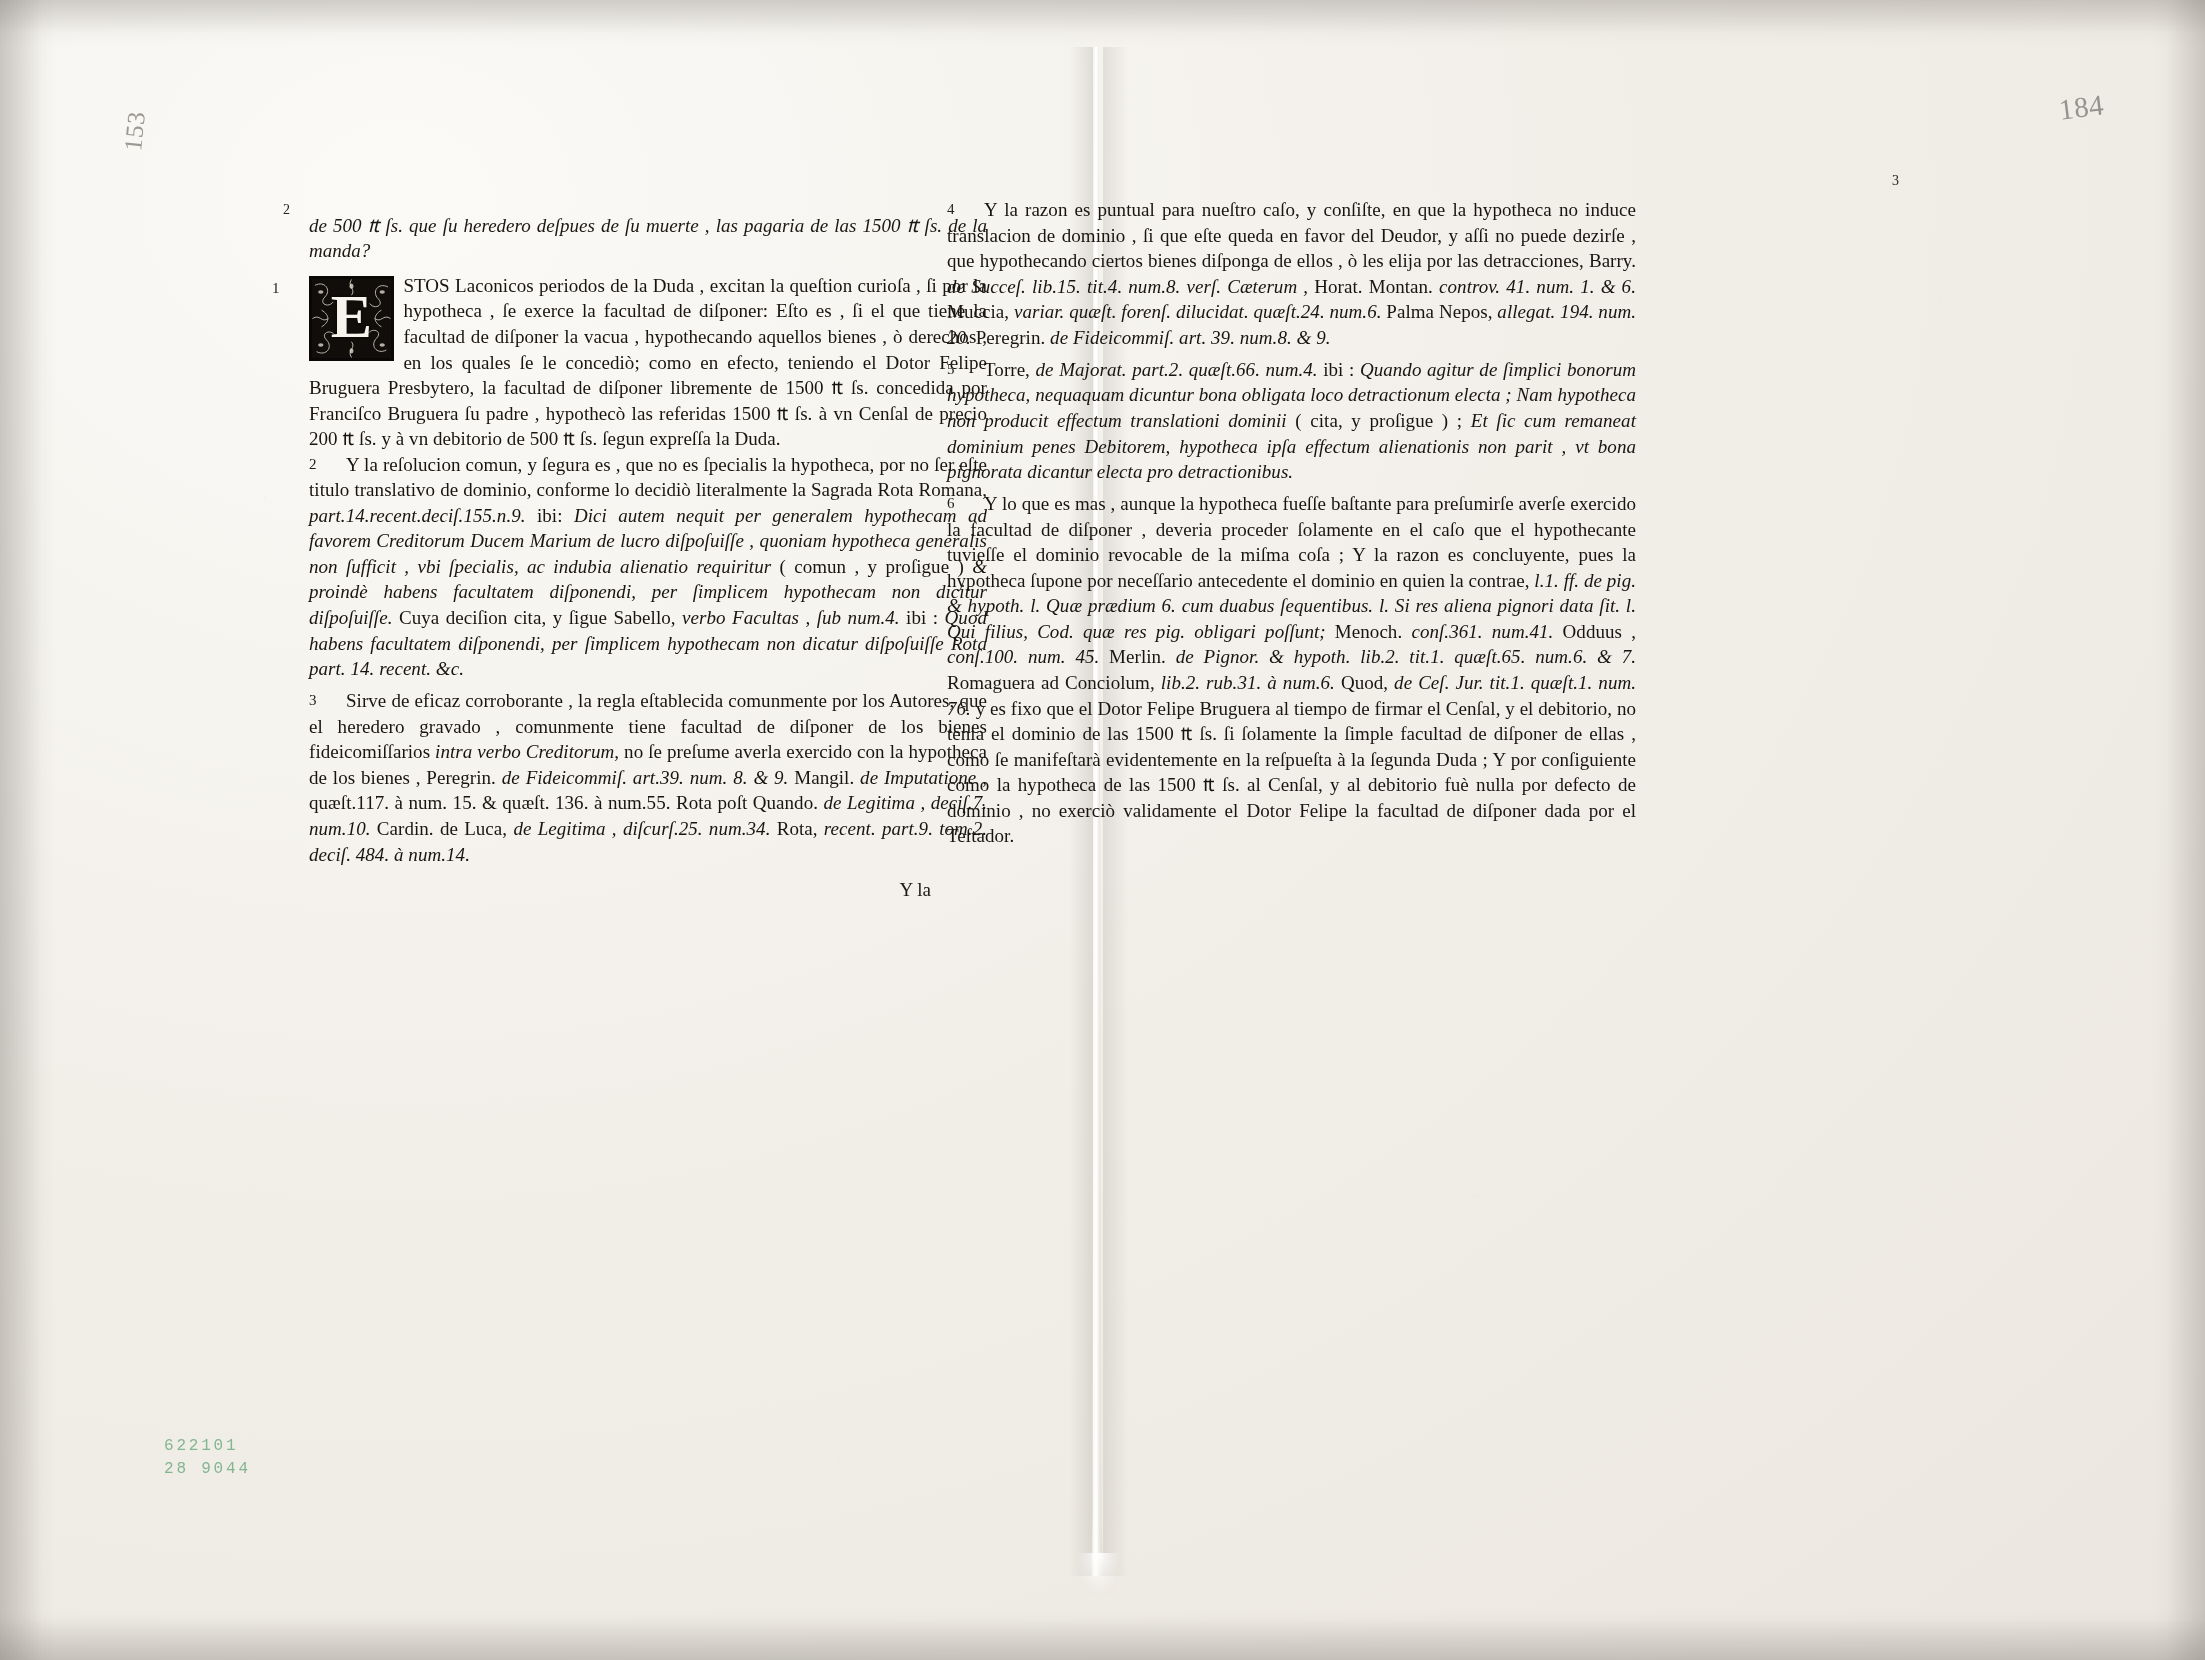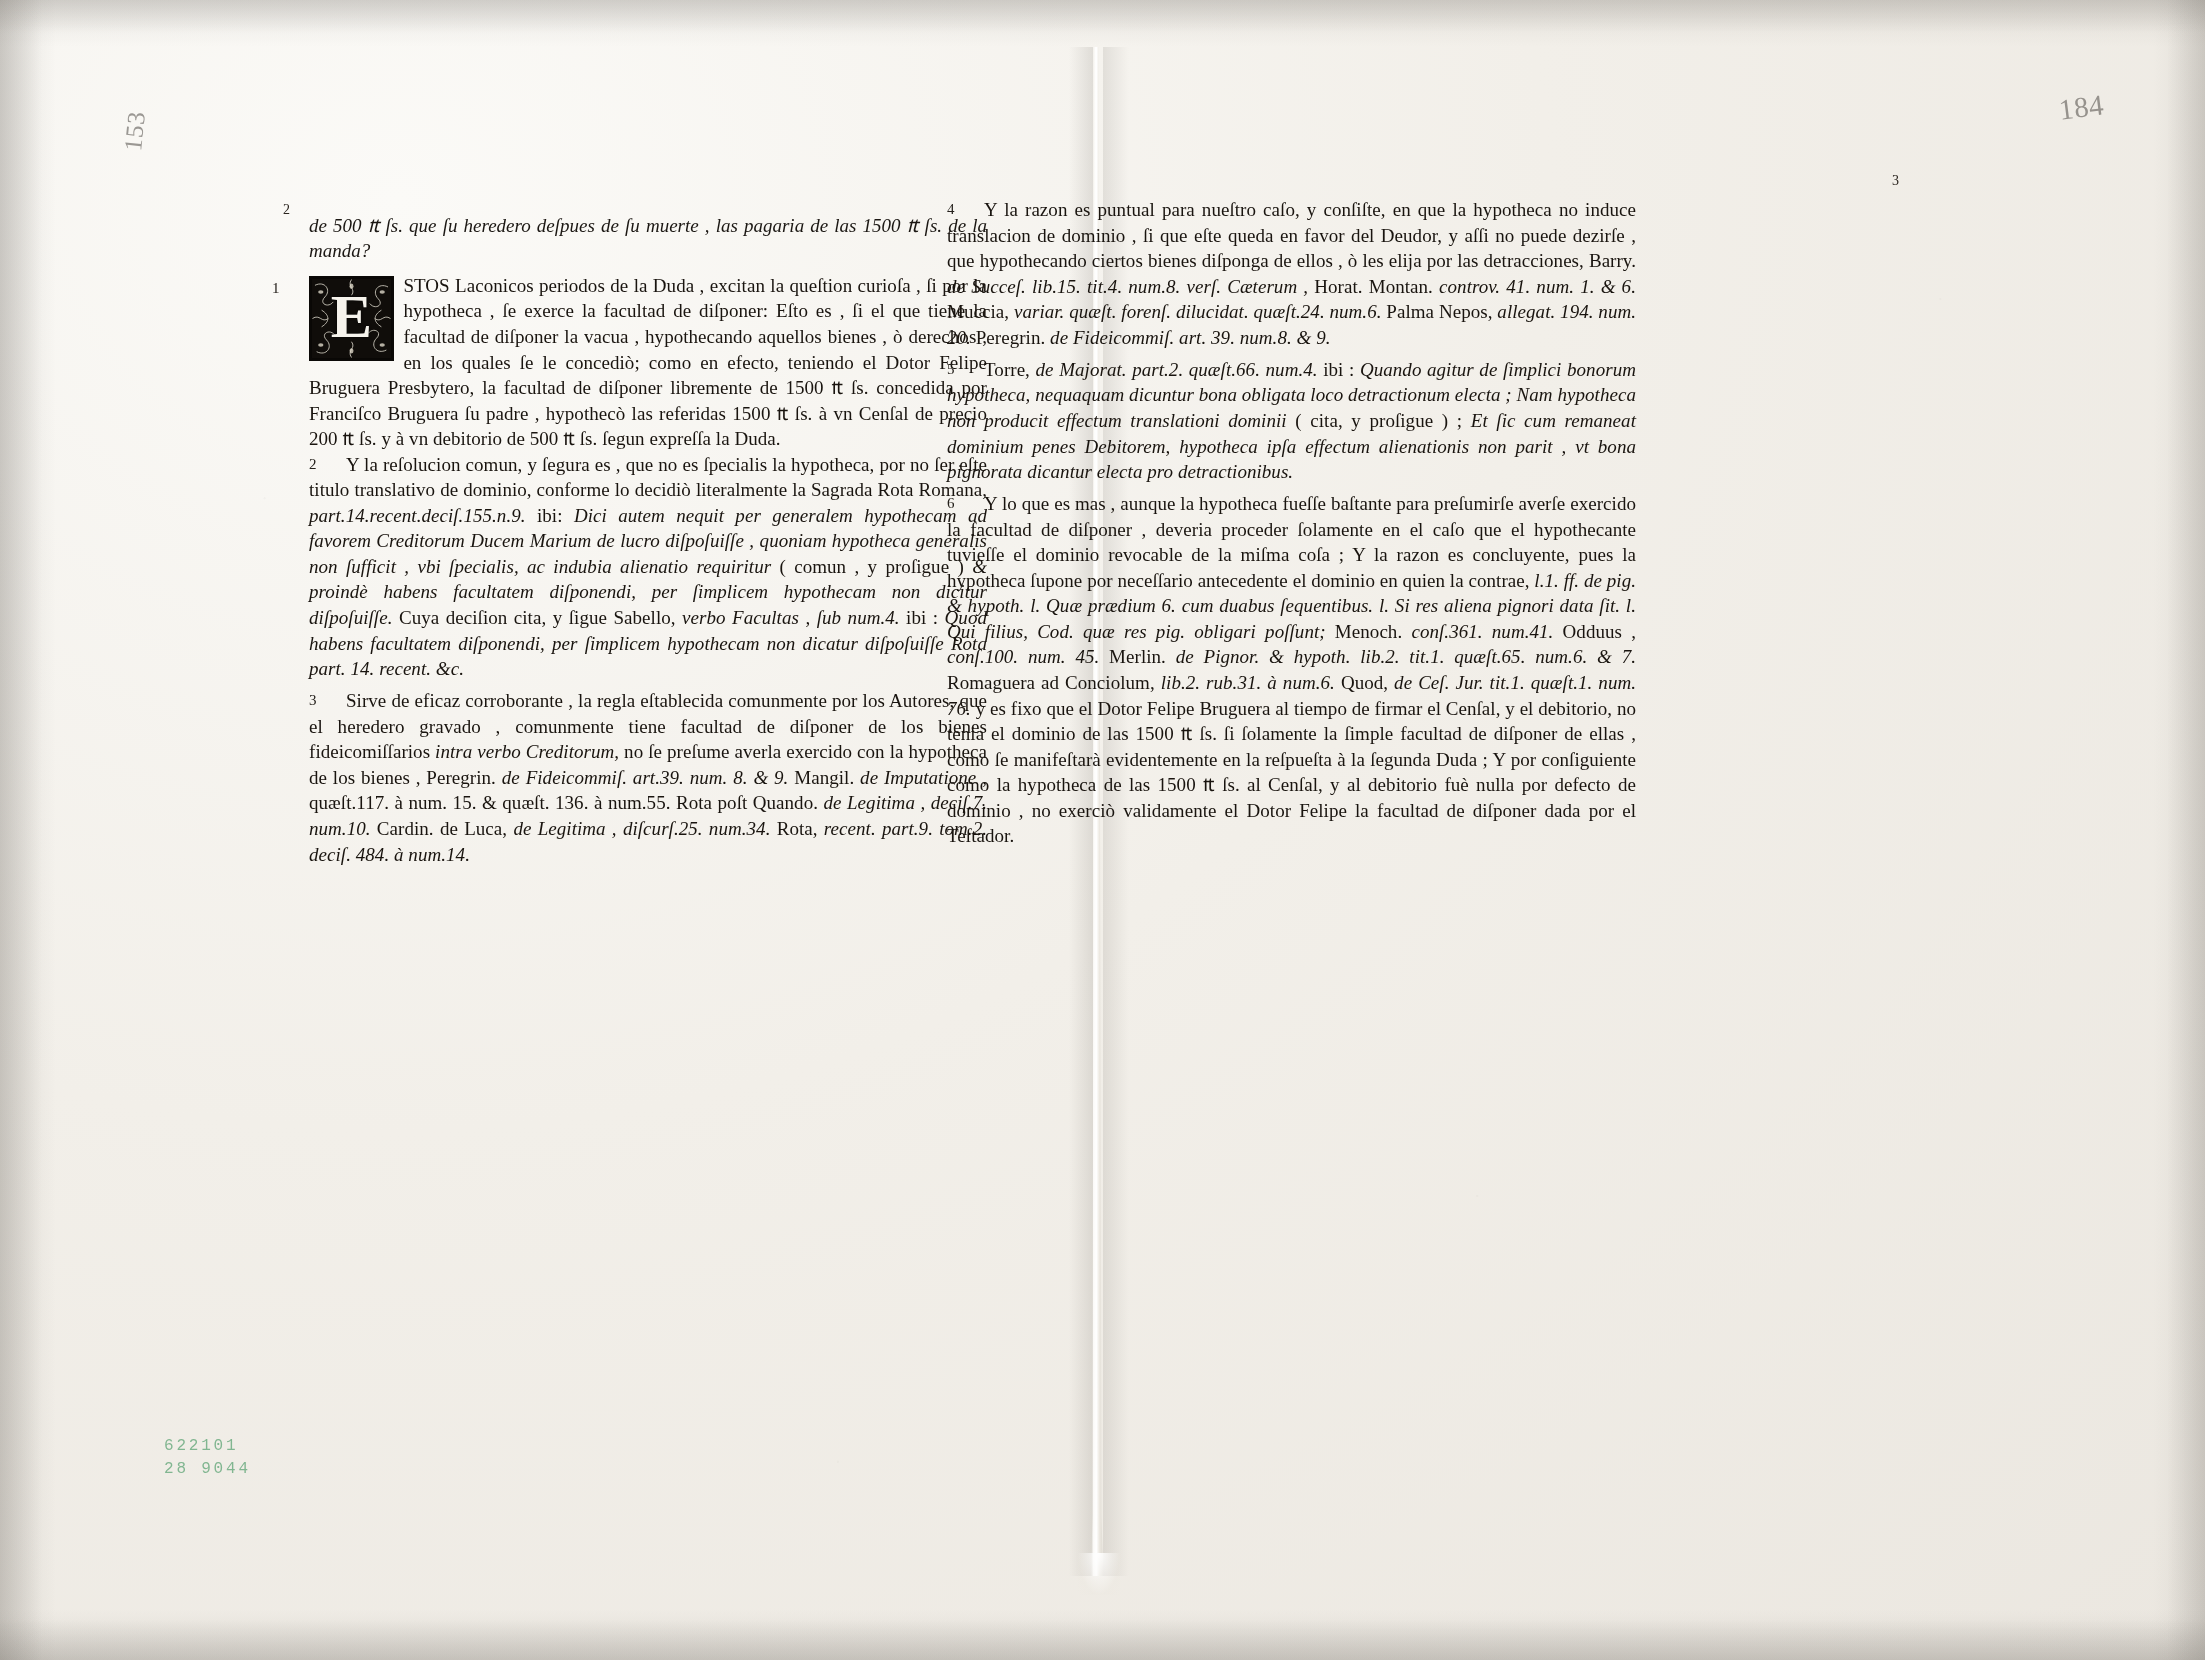--- a/index.html
+++ b/index.html
@@ -324,20 +324,21 @@
         <span class="it">de Imputatione ,</span>
         <span>quæſt.117. à num. 15. &amp; quæſt. 136. à num.55.</span>
         <span>Rota poſt Quando.</span>
         <span class="it">de Legitima , deciſ.7. num.10.</span>
         <span>Cardin. de Luca,</span>
         <span class="it">de Legitima , diſcurſ.25. num.34.</span>
         <span>Rota,</span>
         <span class="it">recent. part.9. tom.2. deciſ. 484. à num.14.</span>
       </p>
 
+      <div class="catchword">Y la</div>
     </div>
   </div>
 
   <div id="gutter">
     <div class="shadowL"></div>
     <div class="shadowR"></div>
     <div class="fold"></div>
     <div class="frayBottom"></div>
   </div>
 

